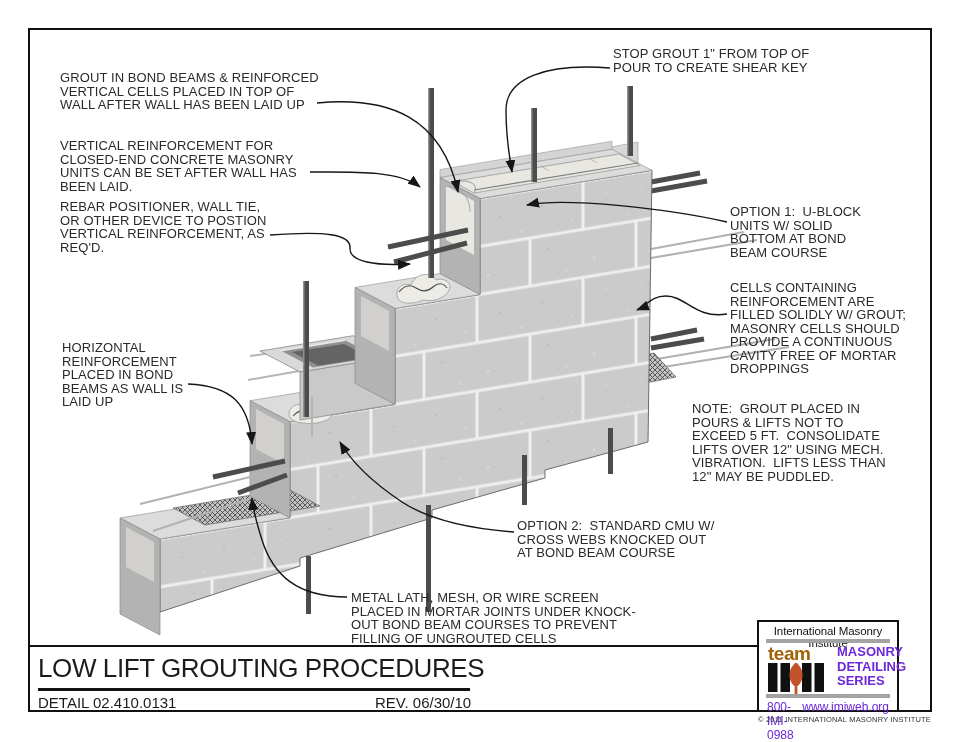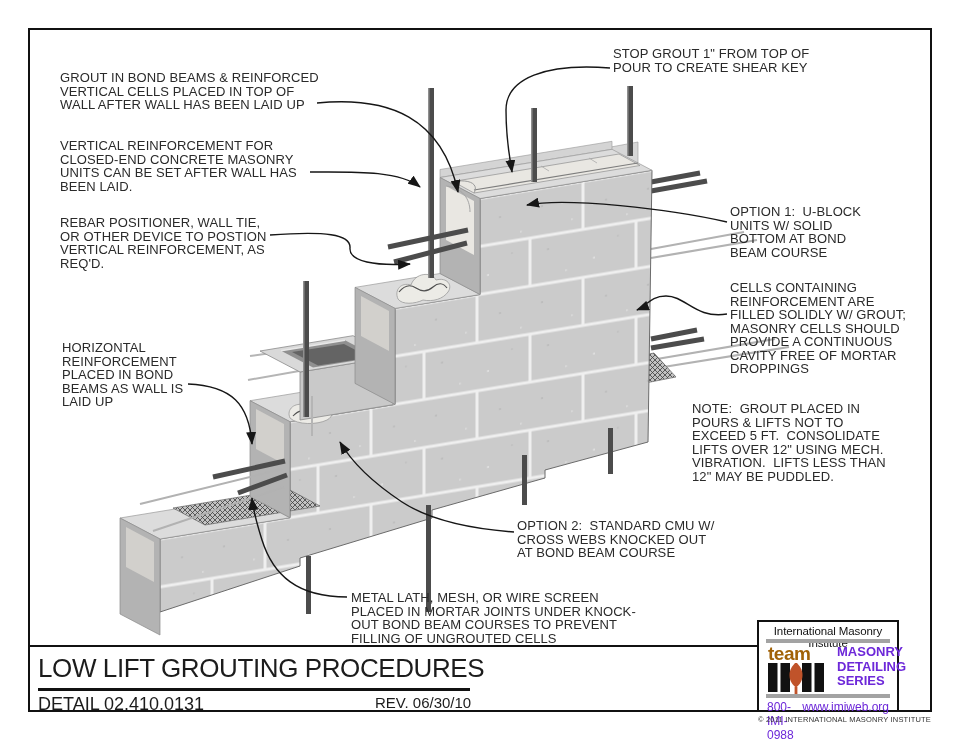--- a/index.html
+++ b/index.html
@@ -11,21 +11,21 @@
   html,body{background:#fff;}
   .page{position:relative;width:960px;height:742px;background:#ffffff;overflow:hidden;
         font-family:"Liberation Sans","DejaVu Sans",sans-serif;color:#232323;}
   .border-box{position:absolute;left:28px;top:28px;width:904px;height:684px;border:2px solid #111;}
   svg.drawing{position:absolute;left:0;top:0;pointer-events:none;}
   .callout{position:absolute;font-size:13px;line-height:13.5px;letter-spacing:0.1px;color:#2a2a2a;}
   .callout .ln{white-space:pre;}
   .sep-line{position:absolute;left:28px;top:645px;width:729px;height:2px;background:#111;}
   .title{position:absolute;left:38px;top:653px;font-size:26px;letter-spacing:-0.4px;color:#1c1c1c;white-space:pre;}
   .title-underline{position:absolute;left:38px;top:688px;width:432px;height:2.5px;background:#111;}
-  .detail-num{position:absolute;left:38px;top:694px;font-size:18px;color:#1c1c1c;white-space:pre;}
+  .detail-num{position:absolute;left:38px;top:694px;font-size:15px;color:#1c1c1c;white-space:pre;}
   .rev{position:absolute;left:375px;top:694px;font-size:15px;color:#1c1c1c;white-space:pre;}
   .logo-box{position:absolute;left:757px;top:620px;width:142px;height:92px;border:2px solid #111;background:#fff;}
   .imi-name{position:absolute;left:0;right:0;top:3px;text-align:center;font-size:11.5px;letter-spacing:-0.1px;color:#111;}
   .logo-gbar{position:absolute;left:7px;right:7px;height:4px;background:var(--logo-bar-gray);}
   .gbar1{top:17px;} .gbar2{top:72px;}
   .team-text{position:absolute;left:9px;top:21px;font-size:19px;font-weight:bold;letter-spacing:-0.5px;color:#a16207;}
   .imi-bars{position:absolute;left:9px;top:41px;}
   .series{position:absolute;left:78px;top:23px;font-size:13px;line-height:14.5px;color:#6d28d9;font-weight:bold;}
   .phone-row{position:absolute;left:8px;right:8px;top:78px;display:flex;justify-content:space-between;font-size:12px;color:#6d28d9;}
   .copyright{position:absolute;left:757px;top:715px;width:175px;text-align:center;font-size:7.5px;letter-spacing:0.2px;color:#333;}
@@ -170,21 +170,21 @@
     <div class="ln">GROUT IN BOND BEAMS &amp; REINFORCED</div>
     <div class="ln">VERTICAL CELLS PLACED IN TOP OF</div>
     <div class="ln">WALL AFTER WALL HAS BEEN LAID UP</div>
   </div>
   <div class="callout" style="left:60px;top:139px">
     <div class="ln">VERTICAL REINFORCEMENT FOR</div>
     <div class="ln">CLOSED-END CONCRETE MASONRY</div>
     <div class="ln">UNITS CAN BE SET AFTER WALL HAS</div>
     <div class="ln">BEEN LAID.</div>
   </div>
-  <div class="callout" style="left:60px;top:216px">
+  <div class="callout" style="left:60px;top:200px">
     <div class="ln">REBAR POSITIONER, WALL TIE,</div>
     <div class="ln">OR OTHER DEVICE TO POSTION</div>
     <div class="ln">VERTICAL REINFORCEMENT, AS</div>
     <div class="ln">REQ'D.</div>
   </div>
   <div class="callout" style="left:62px;top:341px">
     <div class="ln">HORIZONTAL</div>
     <div class="ln">REINFORCEMENT</div>
     <div class="ln">PLACED IN BOND</div>
     <div class="ln">BEAMS AS WALL IS</div>

